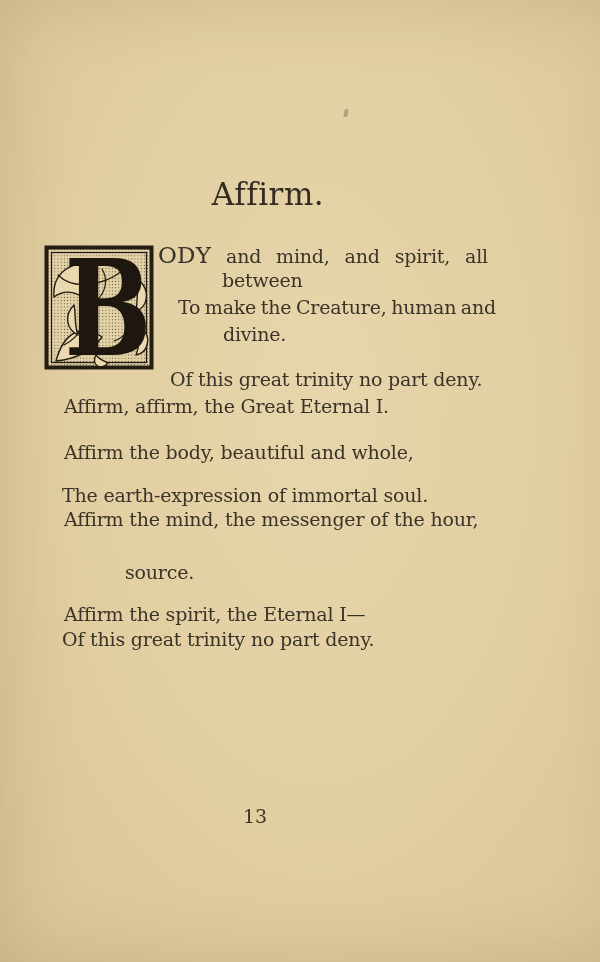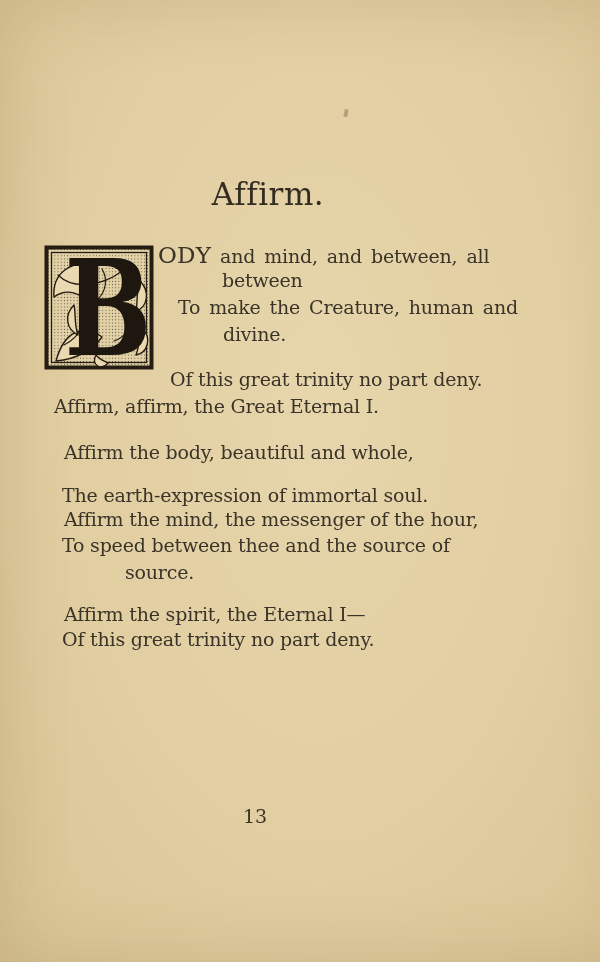--- a/index.html
+++ b/index.html
@@ -15,28 +15,28 @@
   }
   .title{
     position:absolute; top:176px; left:118px; width:300px;
     text-align:center; font-size:31px; letter-spacing:.5px; color:#332c21;
   }
   .dropcap{ position:absolute; left:44px; top:245px; width:110px; height:128px; }
   .line{
     position:absolute; font-size:19px; letter-spacing:-.2px;
     white-space:nowrap; line-height:1.25; color:#3a3328;
   }
-  .jline{ display:flex; justify-content:space-between; align-items:baseline;gap:9px; }
+  .jline{ display:flex; justify-content:space-between; align-items:baseline; }
   .lead-word{ font-size:23px; letter-spacing:.2px; }
   .l1 { top:241px; left:158px; width:330px; }
   .l2 { top:269px; left:222px; }
   .l3 { top:296px; left:178px; width:318px; }
   .l4 { top:323px; left:223px; }
   .l5 { top:368px; left:170px; }
-  .l6 { top:395px; left:54px;  }
+  .l6 { top:395px; left:64px;  }
   .l7 { top:441px; left:64px;  }
   .l8 { top:468px; left:62px;margin-top:16px;  }
   .l9 { top:508px; left:64px;  }
   .l10{ top:534px; left:62px;  }
   .l11{ top:561px; left:125px; }
   .l12{ top:603px; left:64px;  }
   .l13{ top:628px; left:62px;  }
   .folio{ position:absolute; top:760px; left:243px; font-size:19px; color:#3a3328;margin-top:45px; }
   .speck{
     position:absolute; left:344px; top:109px; width:4px; height:8px;
@@ -77,21 +77,21 @@
       <path d="M58,24 C64,34 62,46 54,54"></path>
     </g>
     <text transform="translate(64,110) scale(0.78,1)" text-anchor="middle" font-family="'DejaVu Serif', serif" font-weight="bold" font-size="132" fill="#1d1710">B</text>
   </svg>
 
   <div class="line jline l1">
     <span class="lead-word">ODY</span>
     <span>and</span>
     <span>mind,</span>
     <span>and</span>
-    <span>between,</span>
+    <span>spirit,</span>
     <span>all</span>
   </div>
 
   <div class="line l2">between</div>
 
   <div class="line jline l3">
     <span>To</span>
     <span>make</span>
     <span>the</span>
     <span>Creature,</span>
@@ -101,21 +101,20 @@
 
   <div class="line l4">divine.</div>
 
   <div class="line l5">Of this great trinity no part deny.</div>
   <div class="line l6">Affirm, affirm, the Great Eternal I.</div>
 
   <div class="line l7">Affirm the body, beautiful and whole,</div>
   <div class="line l8">The earth-expression of immortal soul.</div>
 
   <div class="line l9">Affirm the mind, the messenger of the hour,</div>
-  <div class="line l10">To speed between thee and the source of</div>
   <div class="line l11">source.</div>
 
   <div class="line l12">Affirm the spirit, the Eternal I—</div>
   <div class="line l13">Of this great trinity no part deny.</div>
 
   <div class="folio">13</div>
 
 </div>
 
 </body></html>

